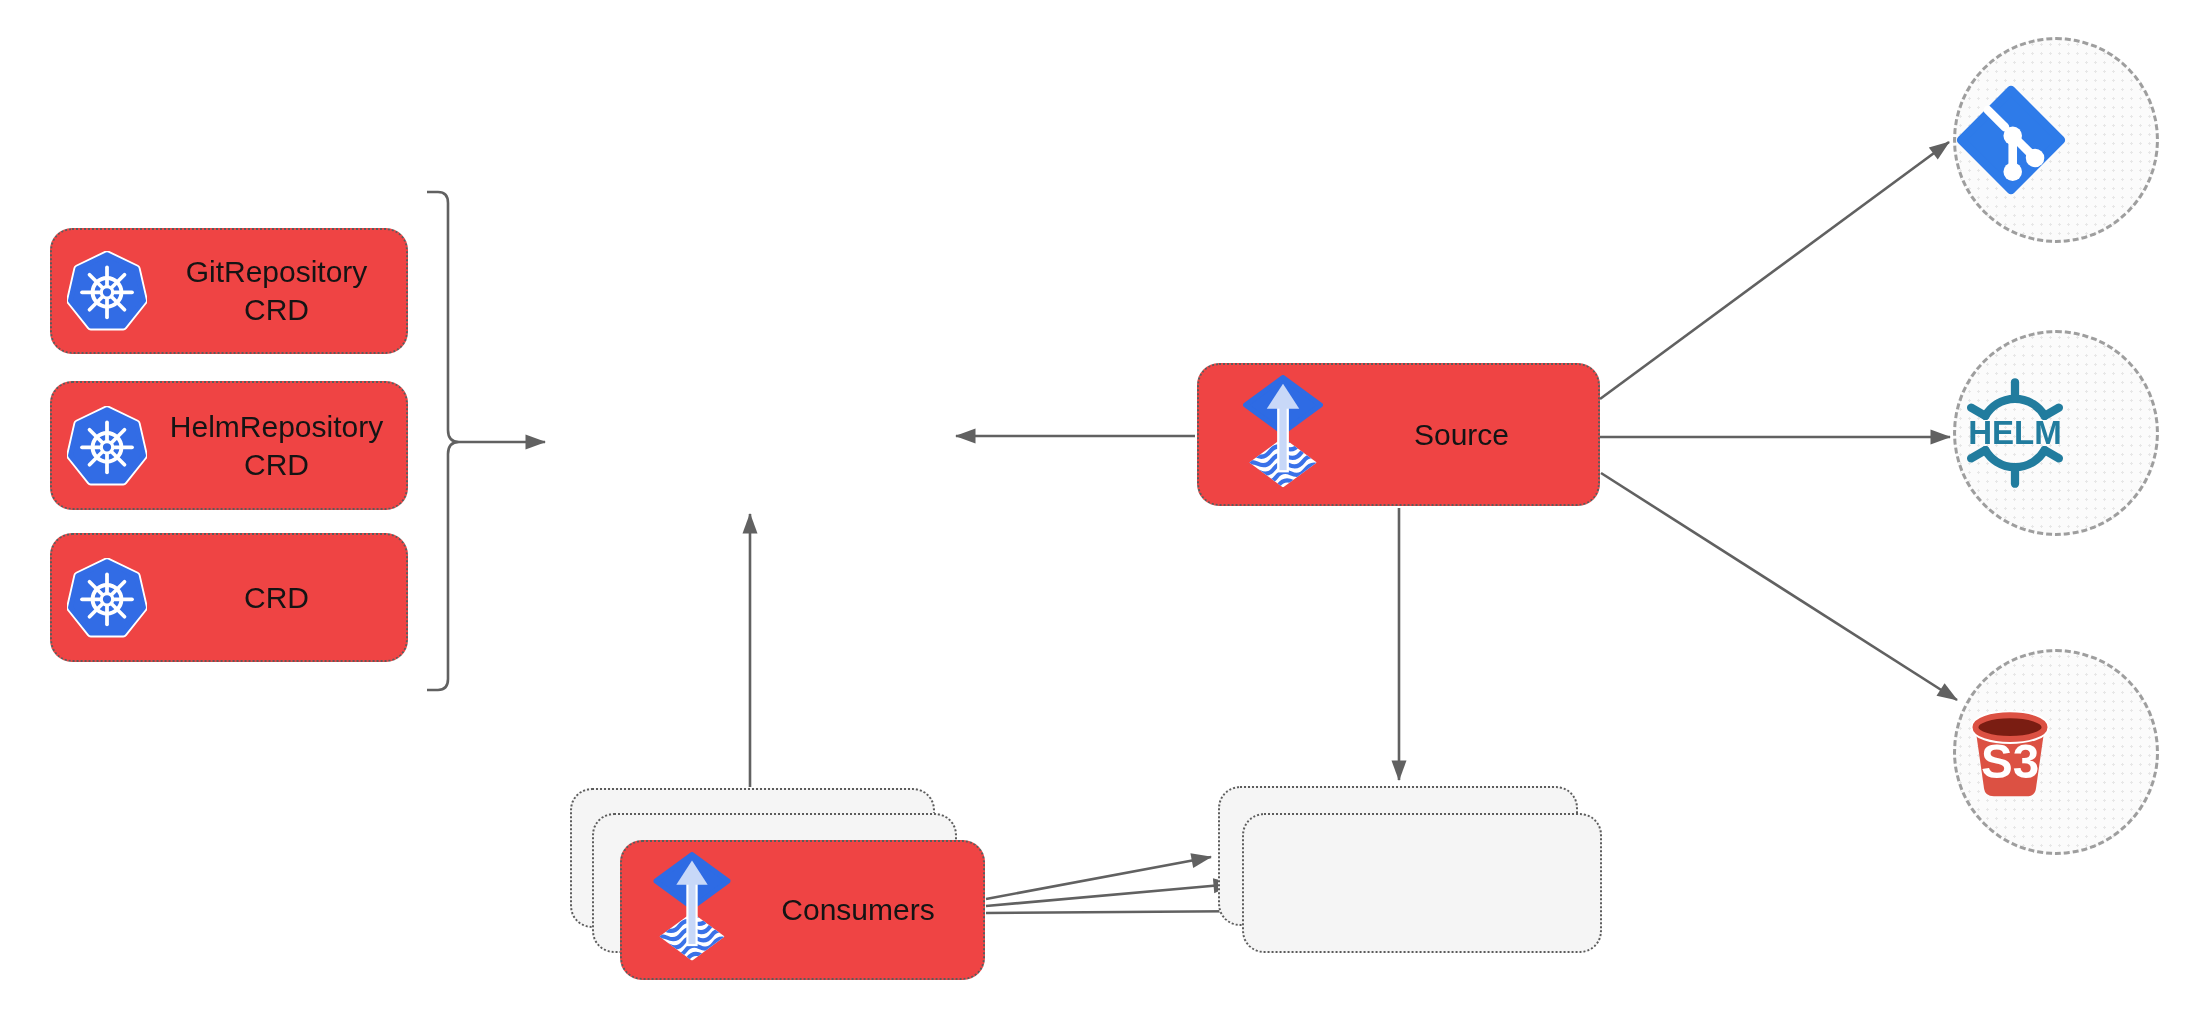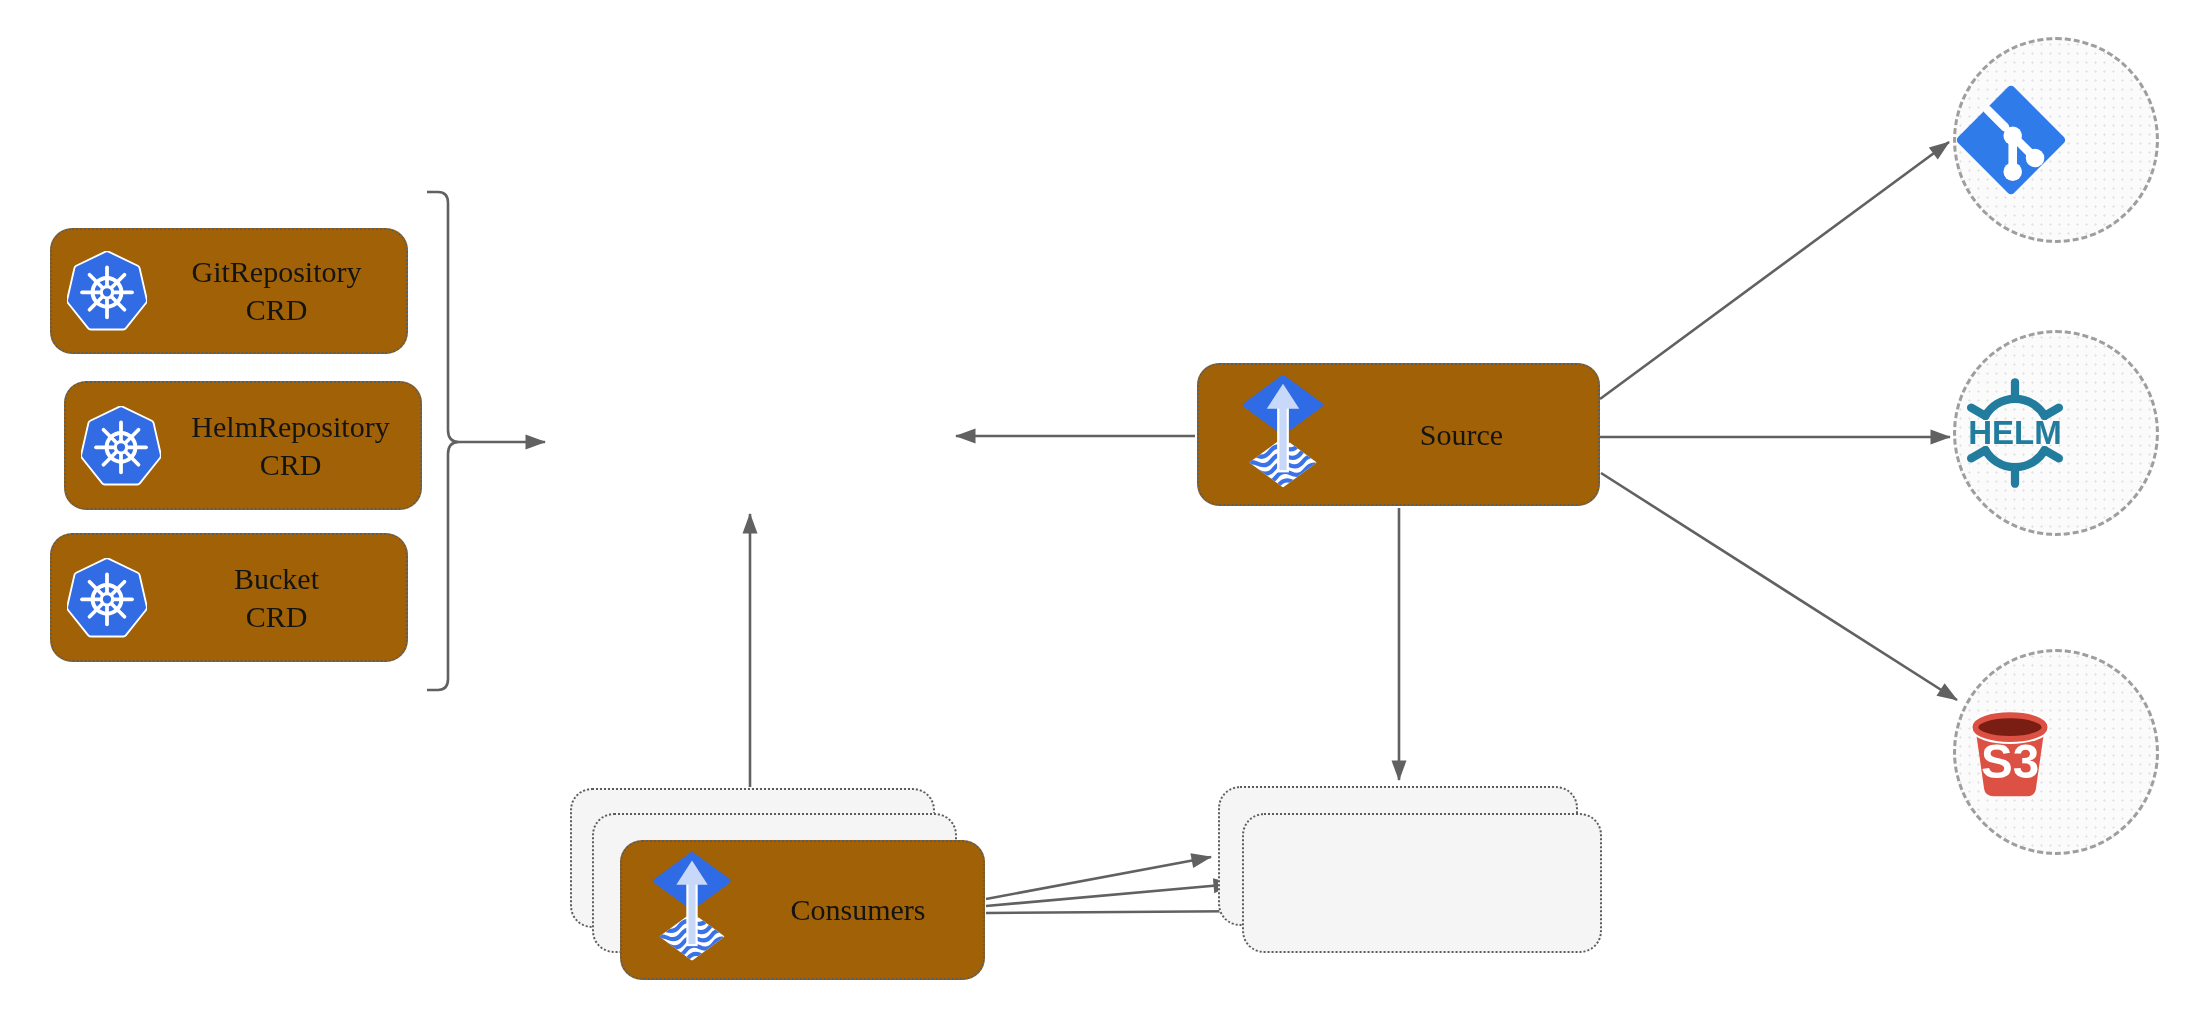--- a/index.html
+++ b/index.html
@@ -18,26 +18,25 @@
   #connectors {
     position: absolute;
     left: 0; top: 0;
     width: 2196px;
     height: 1030px;
     pointer-events: none;
   }
   .node {
     position: absolute;
     box-sizing: border-box;
-    background: #a16207;
+    background: #ef4444;
     border: 2.5px dotted #5c5c5c;
     border-radius: 22px;
     display: flex;
     align-items: center;
-    font-family: Liberation Serif, serif;
   }
   .node .label {
     flex: 1;
     text-align: center;
     color: #141414;
     font-size: 30px;
     line-height: 38px;
     white-space: nowrap;
   }
   .node .label .l1, .node .label .l2 { display: block; }
@@ -139,36 +138,35 @@
   <div class="node" style="left:50px; top:228px; width:358px; height:126px;">
     <svg class="icon" style="margin-left:15px;" width="80" height="80" viewBox="0 0 64 64">
         <use href="#sym-k8s"></use>
       </svg>
     <div class="label">
       <span class="l1">GitRepository</span>
       <span class="l2">CRD</span>
     </div>
   </div>
 
-  <div class="node" style="left:64px; top:381px; width:358px; height:129px;">
+  <div class="node" style="left:50px; top:381px; width:358px; height:129px;">
     <svg class="icon" style="margin-left:15px;" width="80" height="80" viewBox="0 0 64 64">
         <use href="#sym-k8s"></use>
       </svg>
     <div class="label">
       <span class="l1">HelmRepository</span>
       <span class="l2">CRD</span>
     </div>
   </div>
 
   <div class="node" style="left:50px; top:533px; width:358px; height:129px;">
     <svg class="icon" style="margin-left:15px;" width="80" height="80" viewBox="0 0 64 64">
         <use href="#sym-k8s"></use>
       </svg>
     <div class="label">
-      <span class="l1">Bucket</span>
       <span class="l2">CRD</span>
     </div>
   </div>
 
 
   <div class="node" style="left:1197px; top:363px; width:403px; height:143px;">
     <svg class="icon" style="margin-left:42px;" width="84" height="120" viewBox="0 0 64 96">
         <use href="#sym-flux"></use>
       </svg>
     <div class="label">

